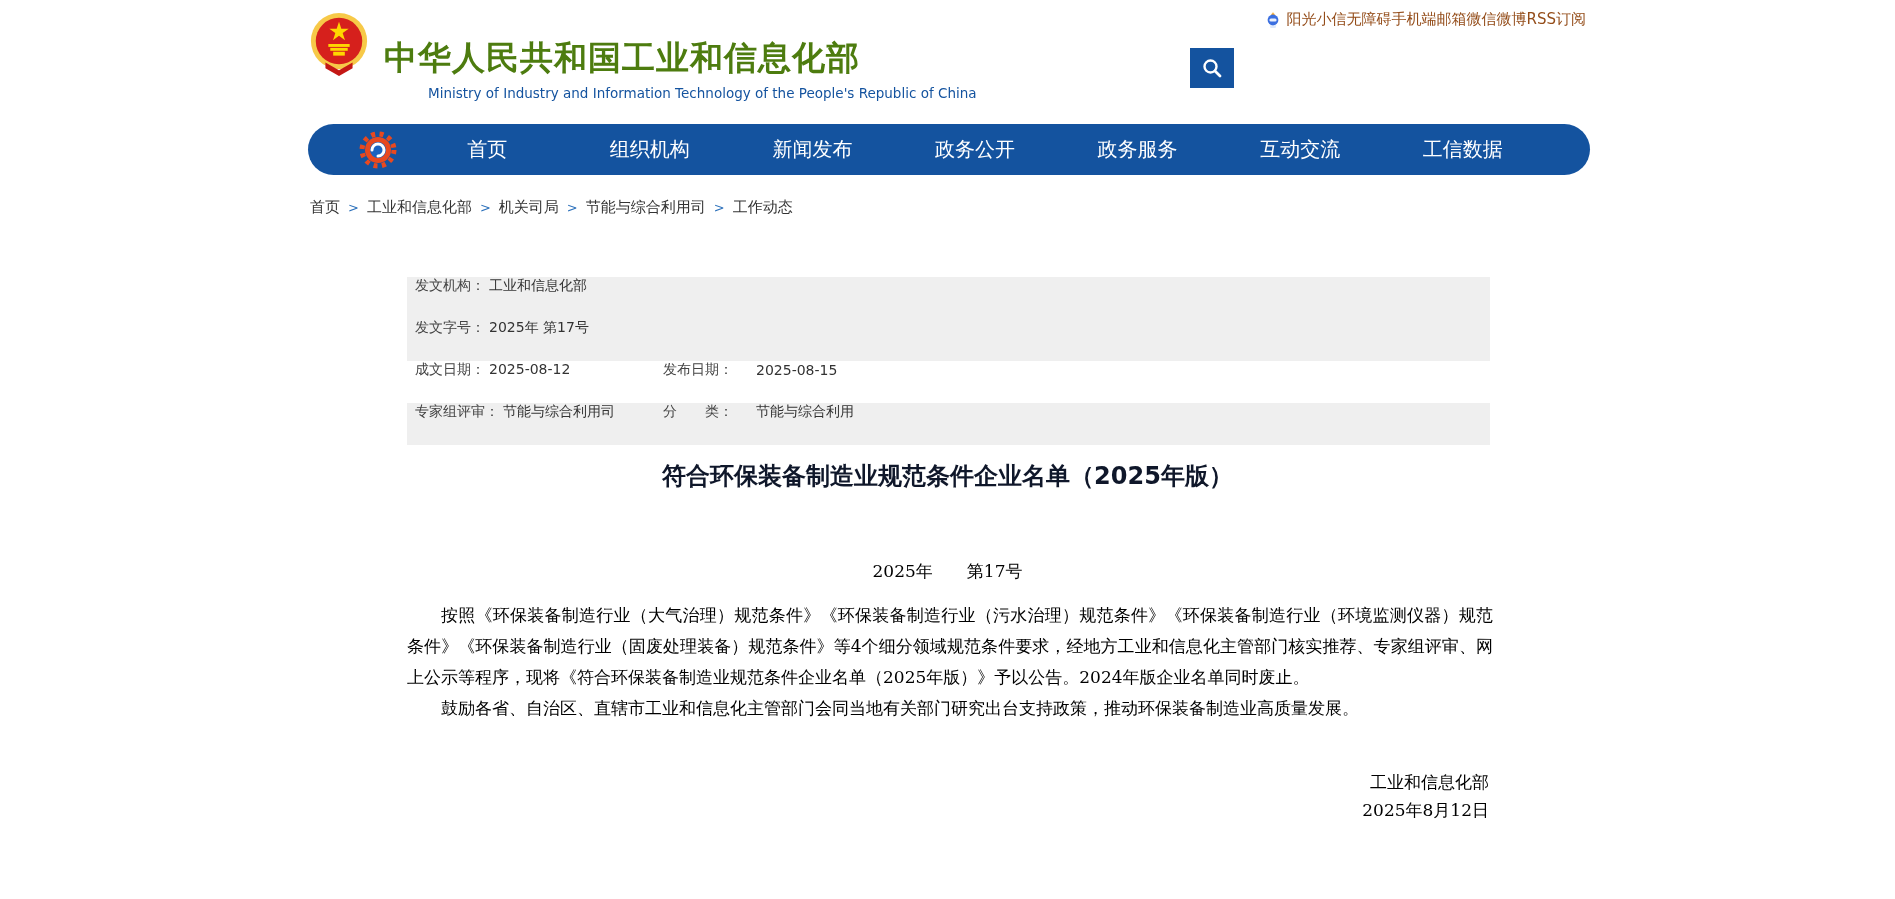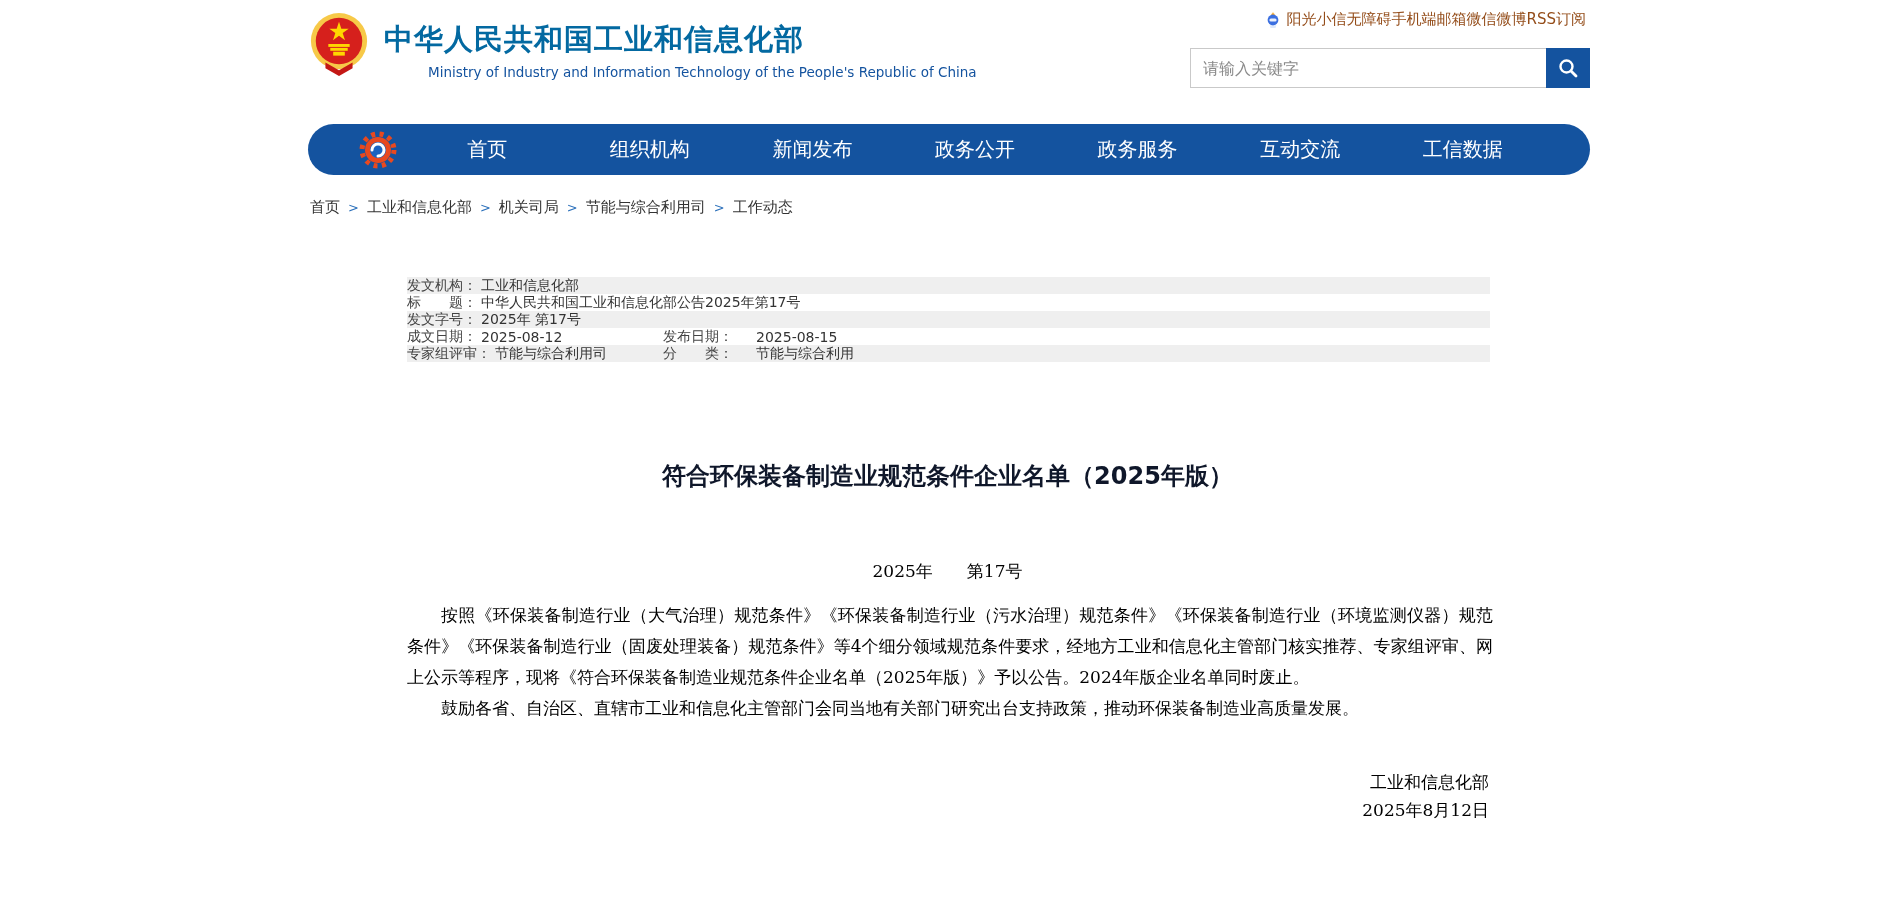--- a/index.html
+++ b/index.html
@@ -6,21 +6,21 @@
   html,body { background:#ffffff; }
   body {
     width:1895px; height:899px; position:relative; overflow:hidden;
     font-family:"DejaVu Sans","Liberation Sans",sans-serif;
     color:#333;
   }
   
   .header { position:absolute; left:308px; top:0; width:1282px; height:100px; }
   .emblem { position:absolute; left:0; top:12px; width:62px; height:64px; }
   .site-titles { position:absolute; left:76px; top:20px; }
-  .site-title { font-size:29px; font-weight:bold; color:#0369a1; letter-spacing:1px; white-space:nowrap; }
+  .site-title { font-size:33px; font-weight:bold; color:#4d7c0f; letter-spacing:1px; white-space:nowrap;margin-top:16px; }
   .site-subtitle { font-size:13.5px; color:#14539f; margin-top:4px; white-space:nowrap;margin-left:44px; }
   .top-links { position:absolute; right:4px; top:10px; display:flex; align-items:center; }
   .top-link { font-size:15px; color:#944d1a; text-decoration:none; display:flex; align-items:center; gap:5px; cursor:pointer; white-space:nowrap; }
   .robot-icon { width:18px; height:18px; display:inline-block; }
   .search-box { position:absolute; right:0; top:48px; width:400px; height:40px; display:flex; }
   .search-input {
     flex:1; height:40px; border:1px solid #c9c9c9; border-right:none; outline:none;
     font-size:16px; padding:0 12px; color:#333; font-family:inherit;
   }
   .search-input::placeholder { color:#8a8a8a; }
@@ -33,21 +33,21 @@
     padding:0 46px 0 48px;
   }
   .nav-logo { width:44px; height:44px; flex:0 0 auto; margin-right:6px; }
   .nav-item { flex:1; text-align:center; color:#ffffff; font-size:20px; text-decoration:none; cursor:pointer; white-space:nowrap; }
   
   .breadcrumb { position:absolute; left:310px; top:198px; font-size:15px; color:#333; display:flex; gap:8px; align-items:center; }
   .crumb { color:#333; text-decoration:none; cursor:pointer; }
   .crumb-sep { color:#2a6fba; font-size:13px; }
   
   .doc-meta { position:absolute; left:407px; top:277px; width:1083px; font-size:14px; }
-  .meta-row { height:17px; display:flex; align-items:center; position:relative; }
+  .meta-row { height:42px; display:flex; align-items:flex-start; padding-left:8px; position:relative; }
   .meta-row.gray { background:#efefef; }
   .meta-label { color:#444; white-space:pre; }
   .meta-value { color:#333; margin-left:4px; }
   .meta-pair2 { position:absolute; left:256px; display:flex; align-items:center;gap:19px; }
   
   .article-title {
     position:absolute; left:0; top:460px; width:100%; text-align:center;
     font-size:24px; font-weight:bold; color:#0f172a;
     font-family:"DejaVu Sans","Liberation Sans",sans-serif;
   }
@@ -107,21 +107,20 @@
       </a>
     <a class="top-link">
         <span>微博</span>
       </a>
     <a class="top-link">
         <span>RSS订阅</span>
       </a>
   </div>
 
   <div class="search-box">
-    <input class="search-input" type="text" placeholder="请输入关键字" style="">
     <button class="search-btn">
       <svg width="22" height="22" viewBox="0 0 22 22">
         <circle cx="9.5" cy="9.5" r="6" fill="none" stroke="#ffffff" stroke-width="2.4"></circle>
         <line x1="14" y1="14" x2="19" y2="19" stroke="#ffffff" stroke-width="2.8" stroke-linecap="round"></line>
       </svg>
     </button>
   </div>
 </div>
 
 <div class="nav">
@@ -150,24 +149,20 @@
   <a class="crumb">节能与综合利用司</a>
   <span class="crumb-sep">&gt;</span>
   <a class="crumb">工作动态</a>
 </div>
 
 <div class="doc-meta">
   <div class="meta-row gray">
     <span class="meta-label">发文机构：</span>
     <span class="meta-value">工业和信息化部</span>
   </div>
-  <div class="meta-row">
-    <span class="meta-label">标　　题：</span>
-    <span class="meta-value">中华人民共和国工业和信息化部公告2025年第17号</span>
-  </div>
   <div class="meta-row gray">
     <span class="meta-label">发文字号：</span>
     <span class="meta-value">2025年 第17号</span>
   </div>
   <div class="meta-row">
     <span class="meta-label">成文日期：</span>
     <span class="meta-value">2025-08-12</span>
     <span class="meta-pair2">
       <span class="meta-label">发布日期：</span>
       <span class="meta-value">2025-08-15</span>

